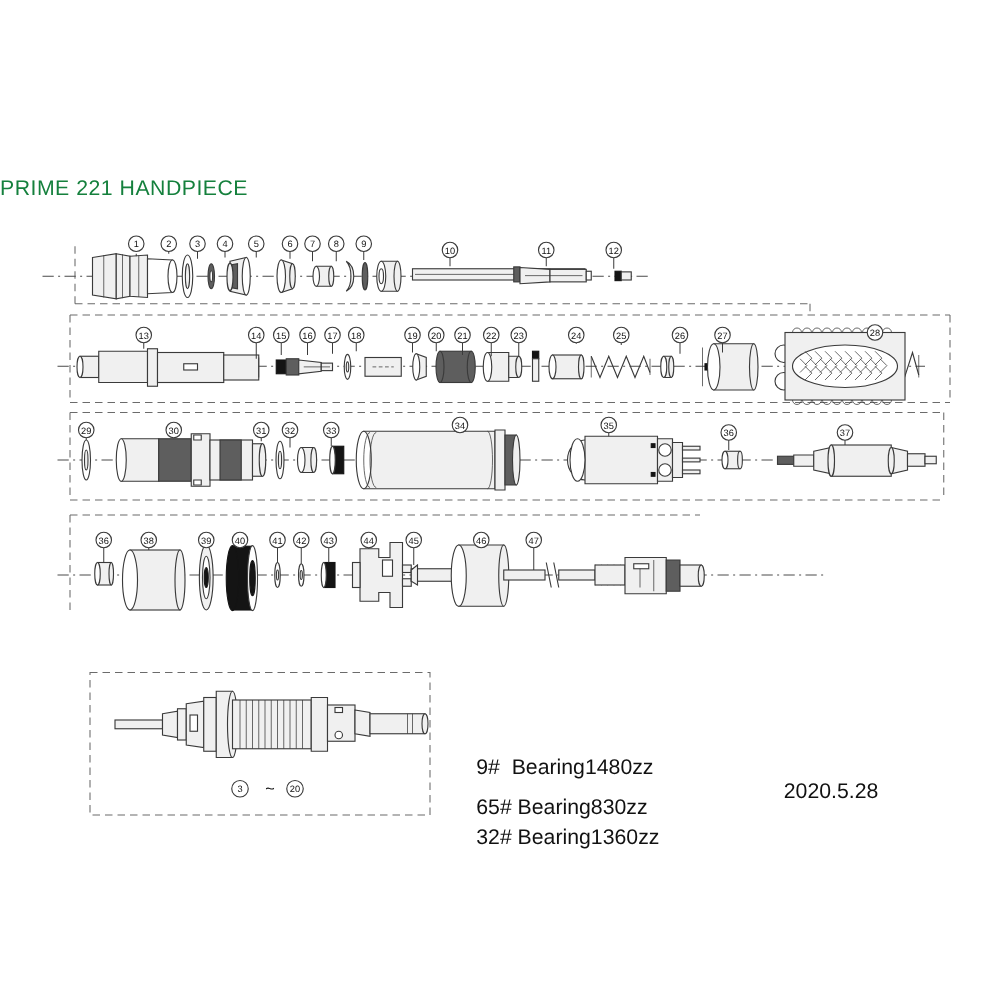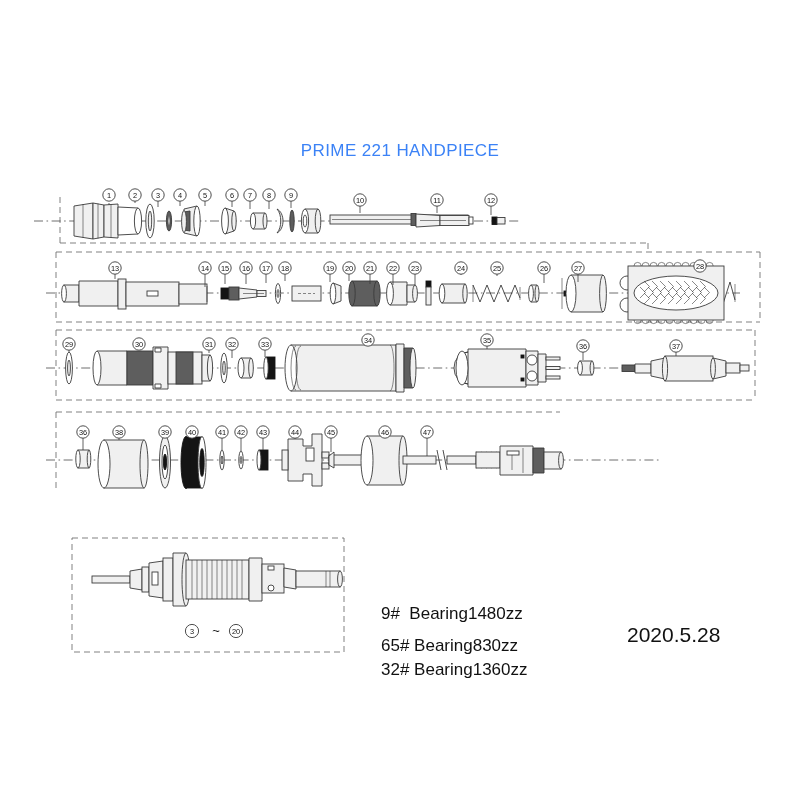--- a/index.html
+++ b/index.html
@@ -1,21 +1,21 @@
 <!DOCTYPE html>
 <html><head>
 <meta charset="utf-8">
 <style>
   html,body{margin:0;padding:0;background:#ffffff;}
   body{width:800px;height:800px;position:relative;overflow:hidden;
        font-family:"Liberation Sans","DejaVu Sans",sans-serif;color:#111;}
   #sheet{position:absolute;left:0;top:0;width:800px;height:800px;}
   .txt{position:absolute;white-space:pre;}
-  #title{left:0;top:141px;width:800px;text-align:center;font-size:17px;letter-spacing:.4px;color:#3b82f6;}
-  #date{left:627px;top:623px;font-size:21px;color:#111;}
+  #title{left:0;top:141px;width:800px;text-align:left;font-size:17px;letter-spacing:.4px;color:#15803d;}
+  #date{left:627px;top:623px;font-size:17px;color:#111;}
   .legend{left:381px;font-size:17px;color:#111;}
   #lg0{top:604px;} #lg1{top:632px;margin-top:28px;} #lg2{top:636px;}
 </style>
 </head>
 <body>
 
 <svg id="sheet" viewBox="0 0 800 800">
   <defs>
     <style>
       .ln{fill:none;stroke:#3a3a3a;stroke-width:.9;}

